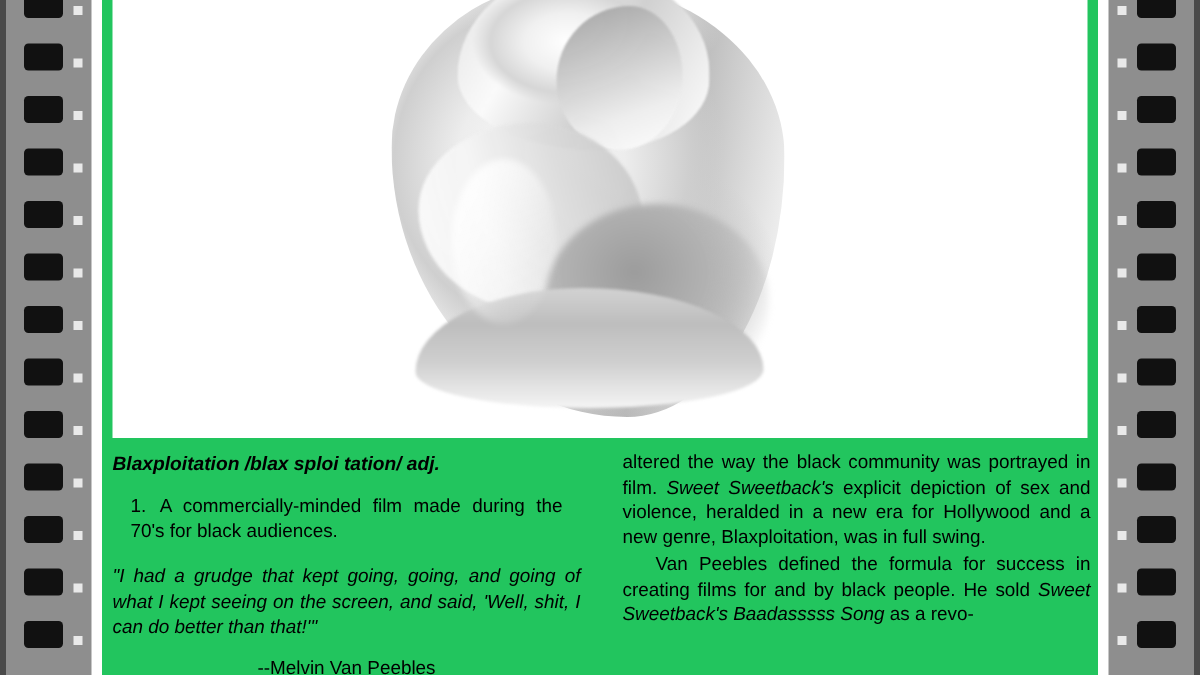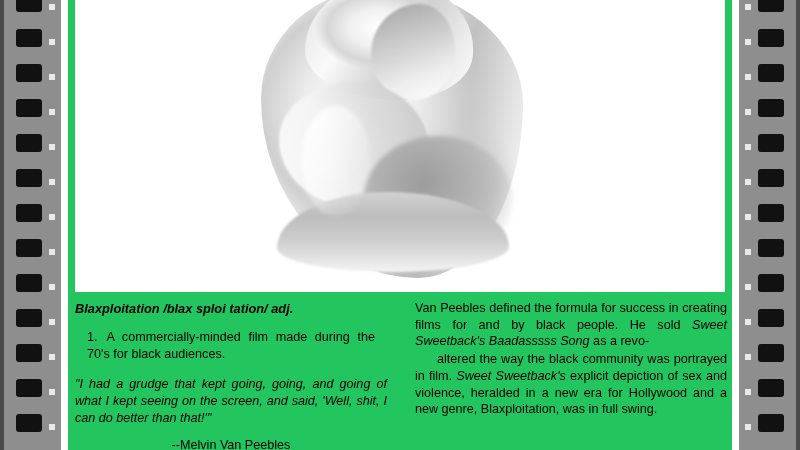--- a/index.html
+++ b/index.html
@@ -325,18 +325,18 @@
   <div id="text-area">
 
     <div class="col left">
       <p class="def-term">Blaxploitation /blax sploi tation/ adj.</p>
       <p class="def-body"><span class="def-num">1.</span><span>A commercially-minded film made during the 70's for black audiences.</span></p>
       <p class="quote">"I had a grudge that kept going, going, and going of what I kept seeing on the screen, and said, 'Well, shit, I can do better than that!'"</p>
       <p class="attrib">--Melvin Van Peebles</p>
     </div>
 
     <div class="col right">
+      <p class="para"><span>altered the way the black community was portrayed in film. </span><span class="ital">Sweet Sweetback's</span><span> explicit depiction of sex and violence, heralded in a new era for Hollywood and a new genre, Blaxploitation, was in full swing.</span></p>
       <p class="para"><span>Van Peebles defined the formula for success in creating films for and by black people. He sold </span><span class="ital">Sweet Sweetback's Baadasssss Song</span><span> as a revo-</span></p>
-      <p class="para"><span>altered the way the black community was portrayed in film. </span><span class="ital">Sweet Sweetback's</span><span> explicit depiction of sex and violence, heralded in a new era for Hollywood and a new genre, Blaxploitation, was in full swing.</span></p>
     </div>
 
   </div>
 </div>
 
 </body></html>

